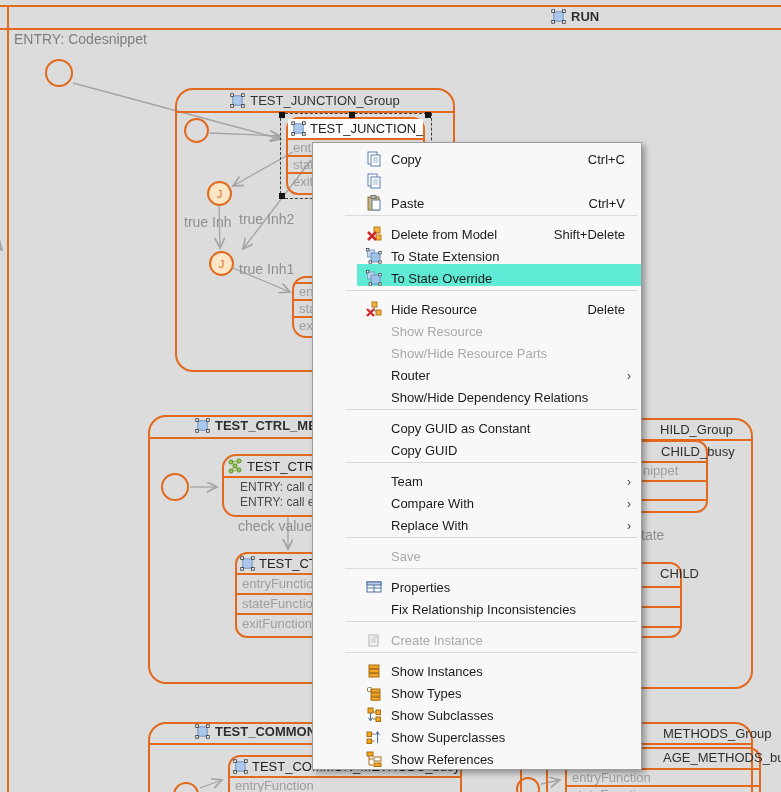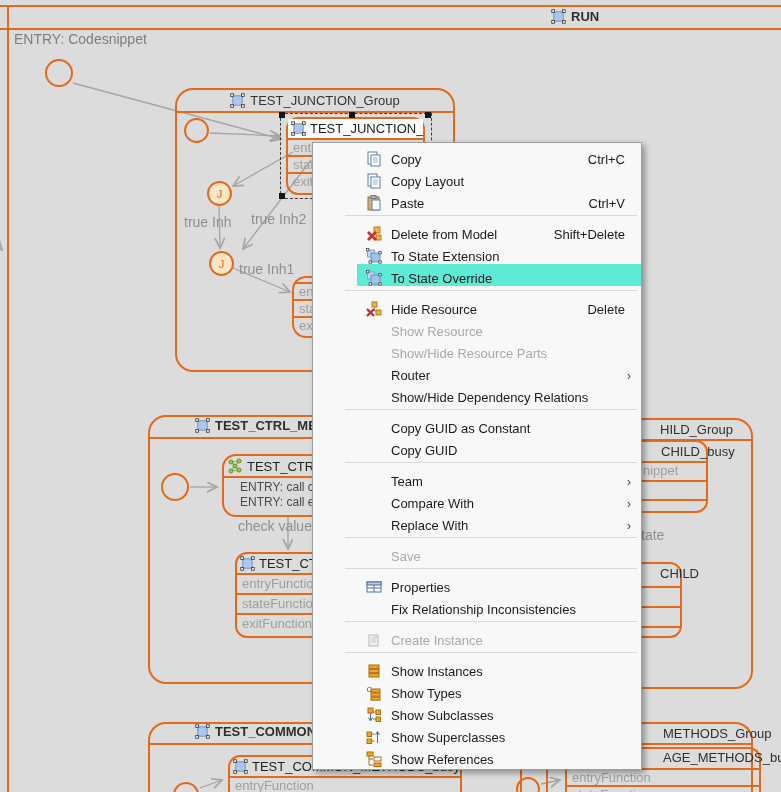--- a/index.html
+++ b/index.html
@@ -135,21 +135,21 @@
     <div class="strow">exit</div>
   </div>
 
   <div class="circ junc" style="left:207px;top:181px;width:25px;height:25px;">
       <span>J</span>
     </div>
   <div class="circ junc" style="left:209px;top:251px;width:25px;height:25px;">
       <span>J</span>
     </div>
   <div class="lbl g13" style="left:184px;top:214px;">true Inh</div>
-  <div class="lbl g13" style="left:251px;top:211px;">true Inh2</div>
+  <div class="lbl g13" style="left:239px;top:211px;">true Inh2</div>
   <div class="lbl g13" style="left:239px;top:261px;">true Inh1</div>
 
   <div class="st" style="left:292px;top:276px;width:140px;height:62px;border-radius:14px;">
     <div style="height:4px;"></div>
     <div class="strow">ent</div>
     <div class="strow">sta</div>
     <div class="strow">exi</div>
   </div>
 
   <div class="grp" style="left:148px;top:415px;width:396px;height:269px;"></div>
@@ -309,21 +309,20 @@
       <span class="mis">Ctrl+C</span>
     </div>
     <div class="mi">
       <span class="mic">
           <svg width="16" height="16" viewBox="0 0 16 16">
             <rect x="2" y="1" width="9" height="12" fill="#fff" stroke="#5a7fae"></rect>
             <rect x="5" y="4" width="9" height="11" fill="#fff" stroke="#5a7fae"></rect>
             <path d="M7 7h5M7 9h5M7 11h5" stroke="#9ab1cc"></path>
           </svg>
         </span>
-      <span class="mil">Copy Layout</span>
     </div>
     <div class="mi">
       <span class="mic">
           <svg width="16" height="16" viewBox="0 0 16 16">
             <rect x="2" y="2" width="11" height="13" fill="#c8b37f" stroke="#8a7340"></rect>
             <rect x="5" y="0.5" width="5" height="3" fill="#b5b5b5" stroke="#777"></rect>
             <rect x="6" y="5" width="8" height="10" fill="#fff" stroke="#5a7fae"></rect>
           </svg>
         </span>
       <span class="mil">Paste</span>

